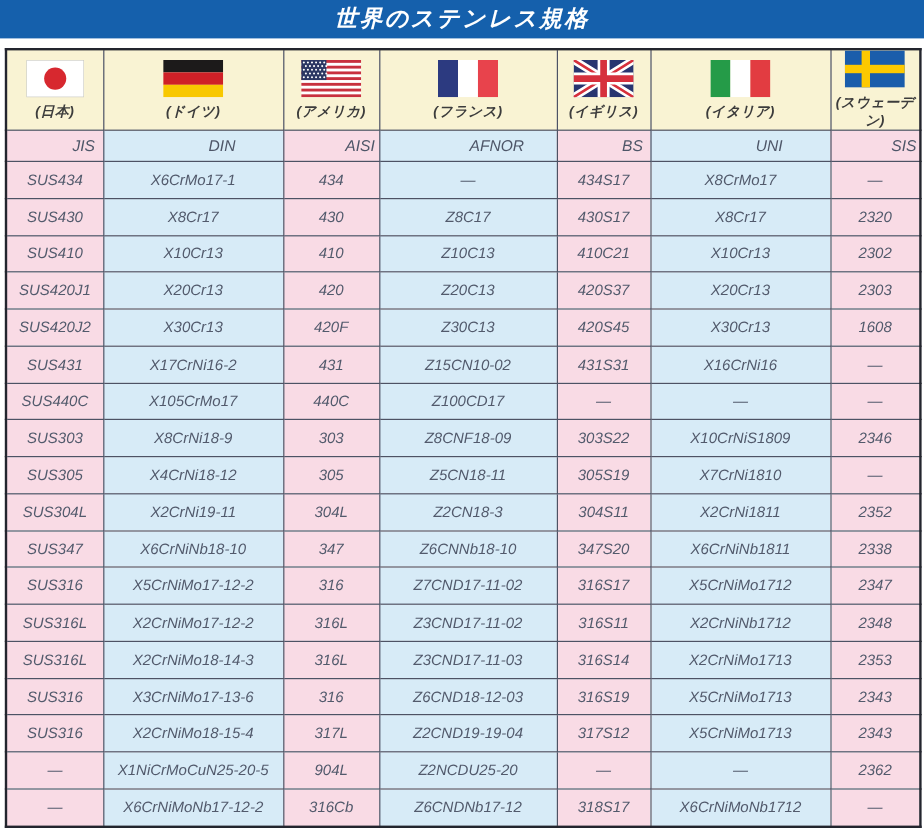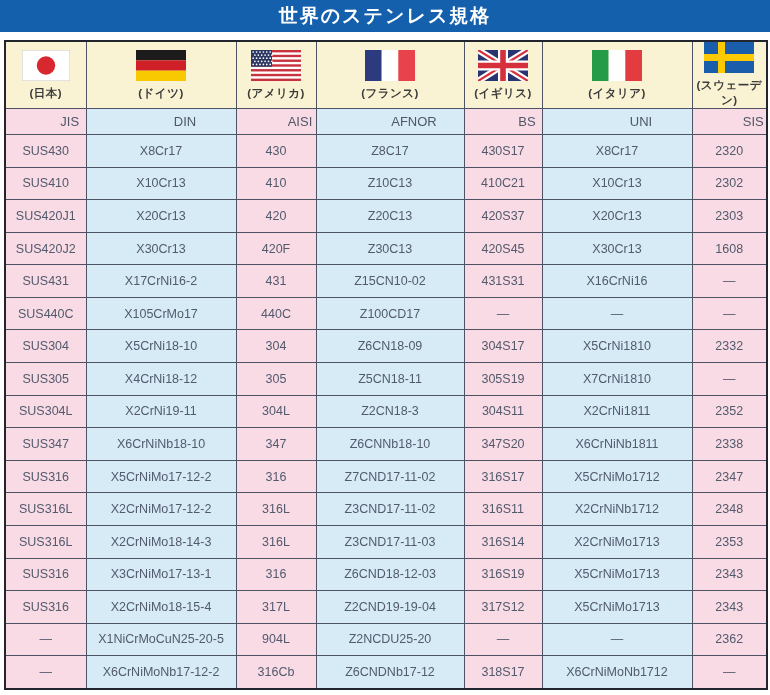--- a/index.html
+++ b/index.html
@@ -1,17 +1,17 @@
 <!DOCTYPE html>
 <html><head>
 <meta charset="utf-8">
 <style>
   html,body{margin:0;padding:0;background:#fff;}
   #page{position:relative;width:770px;height:695px;background:#fff;overflow:hidden;
-        font-family:"Liberation Sans","DejaVu Sans",sans-serif;}
+        font-family:"Liberation Sans","DejaVu Sans",sans-serif;font-style:italic;}
   .titlebar{position:absolute;left:0;top:0;width:770px;height:32px;
         background:var(--titlebar,#1560ac);color:#fff;display:flex;align-items:center;justify-content:center;
         font-size:19px;font-weight:bold;letter-spacing:2px;}
   table.std{position:absolute;left:4px;top:40px;width:762px;height:650px;
         border-collapse:collapse;table-layout:fixed;border:2px solid #23252e;}
   table.std th,table.std td{border:1px solid #4d5264;padding:0;text-align:center;vertical-align:middle;}
   tr.flag-row th{background:var(--cream,#f9f3d3);height:66px;}
   tr.std-row th{height:25px;font-weight:normal;font-size:13px;color:#4e5668;padding-left:48px;}
   td{font-size:12.5px;color:#525a6c;height:26px;white-space:nowrap;overflow:hidden;}
   .c-pink{background:var(--pink,#f9dbe5);}
@@ -171,20 +171,29 @@
           <th class="c-blue">DIN</th>
           <th class="c-pink">AISI</th>
           <th class="c-blue">AFNOR</th>
           <th class="c-pink">BS</th>
           <th class="c-blue">UNI</th>
           <th class="c-pink">SIS</th>
         </tr>
     </thead>
     <tbody id="table-body">
         <tr>
+          <td class="c-pink">SUS434</td>
+          <td class="c-blue">X6CrMo17-1</td>
+          <td class="c-pink">434</td>
+          <td class="c-blue">—</td>
+          <td class="c-pink">434S17</td>
+          <td class="c-blue">X8CrMo17</td>
+          <td class="c-pink">—</td>
+        </tr>
+        <tr>
           <td class="c-pink">SUS430</td>
           <td class="c-blue">X8Cr17</td>
           <td class="c-pink">430</td>
           <td class="c-blue">Z8C17</td>
           <td class="c-pink">430S17</td>
           <td class="c-blue">X8Cr17</td>
           <td class="c-pink">2320</td>
         </tr>
         <tr>
           <td class="c-pink">SUS410</td>
@@ -225,27 +234,27 @@
         <tr>
           <td class="c-pink">SUS440C</td>
           <td class="c-blue">X105CrMo17</td>
           <td class="c-pink">440C</td>
           <td class="c-blue">Z100CD17</td>
           <td class="c-pink">—</td>
           <td class="c-blue">—</td>
           <td class="c-pink">—</td>
         </tr>
         <tr>
-          <td class="c-pink">SUS304</td>
-          <td class="c-blue">X5CrNi18-10</td>
-          <td class="c-pink">304</td>
-          <td class="c-blue">Z6CN18-09</td>
-          <td class="c-pink">304S17</td>
-          <td class="c-blue">X5CrNi1810</td>
-          <td class="c-pink">2332</td>
+          <td class="c-pink">SUS303</td>
+          <td class="c-blue">X8CrNi18-9</td>
+          <td class="c-pink">303</td>
+          <td class="c-blue">Z8CNF18-09</td>
+          <td class="c-pink">303S22</td>
+          <td class="c-blue">X10CrNiS1809</td>
+          <td class="c-pink">2346</td>
         </tr>
         <tr>
           <td class="c-pink">SUS305</td>
           <td class="c-blue">X4CrNi18-12</td>
           <td class="c-pink">305</td>
           <td class="c-blue">Z5CN18-11</td>
           <td class="c-pink">305S19</td>
           <td class="c-blue">X7CrNi1810</td>
           <td class="c-pink">—</td>
         </tr>
@@ -289,21 +298,21 @@
           <td class="c-pink">SUS316L</td>
           <td class="c-blue">X2CrNiMo18-14-3</td>
           <td class="c-pink">316L</td>
           <td class="c-blue">Z3CND17-11-03</td>
           <td class="c-pink">316S14</td>
           <td class="c-blue">X2CrNiMo1713</td>
           <td class="c-pink">2353</td>
         </tr>
         <tr>
           <td class="c-pink">SUS316</td>
-          <td class="c-blue">X3CrNiMo17-13-1</td>
+          <td class="c-blue">X3CrNiMo17-13-6</td>
           <td class="c-pink">316</td>
           <td class="c-blue">Z6CND18-12-03</td>
           <td class="c-pink">316S19</td>
           <td class="c-blue">X5CrNiMo1713</td>
           <td class="c-pink">2343</td>
         </tr>
         <tr>
           <td class="c-pink">SUS316</td>
           <td class="c-blue">X2CrNiMo18-15-4</td>
           <td class="c-pink">317L</td>

